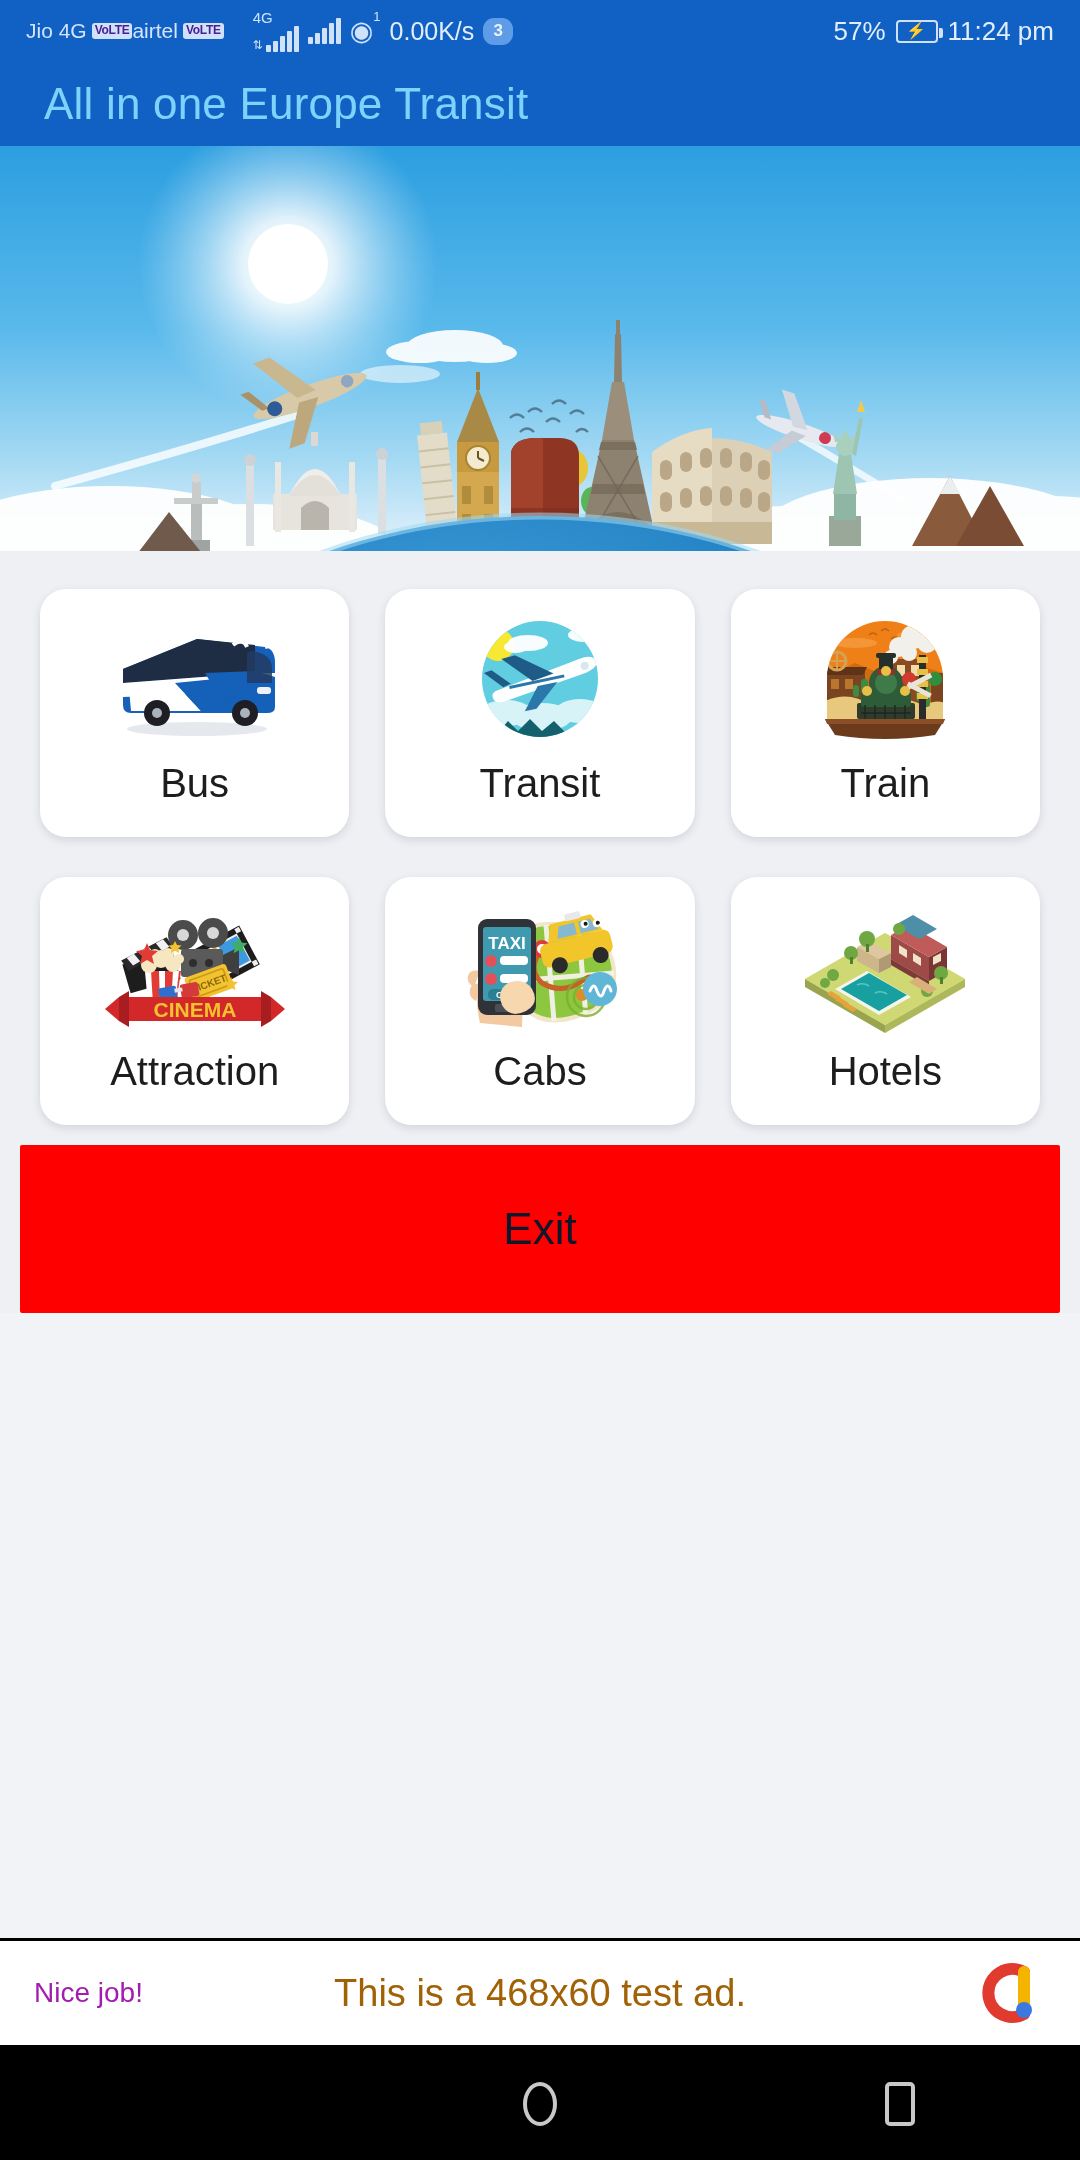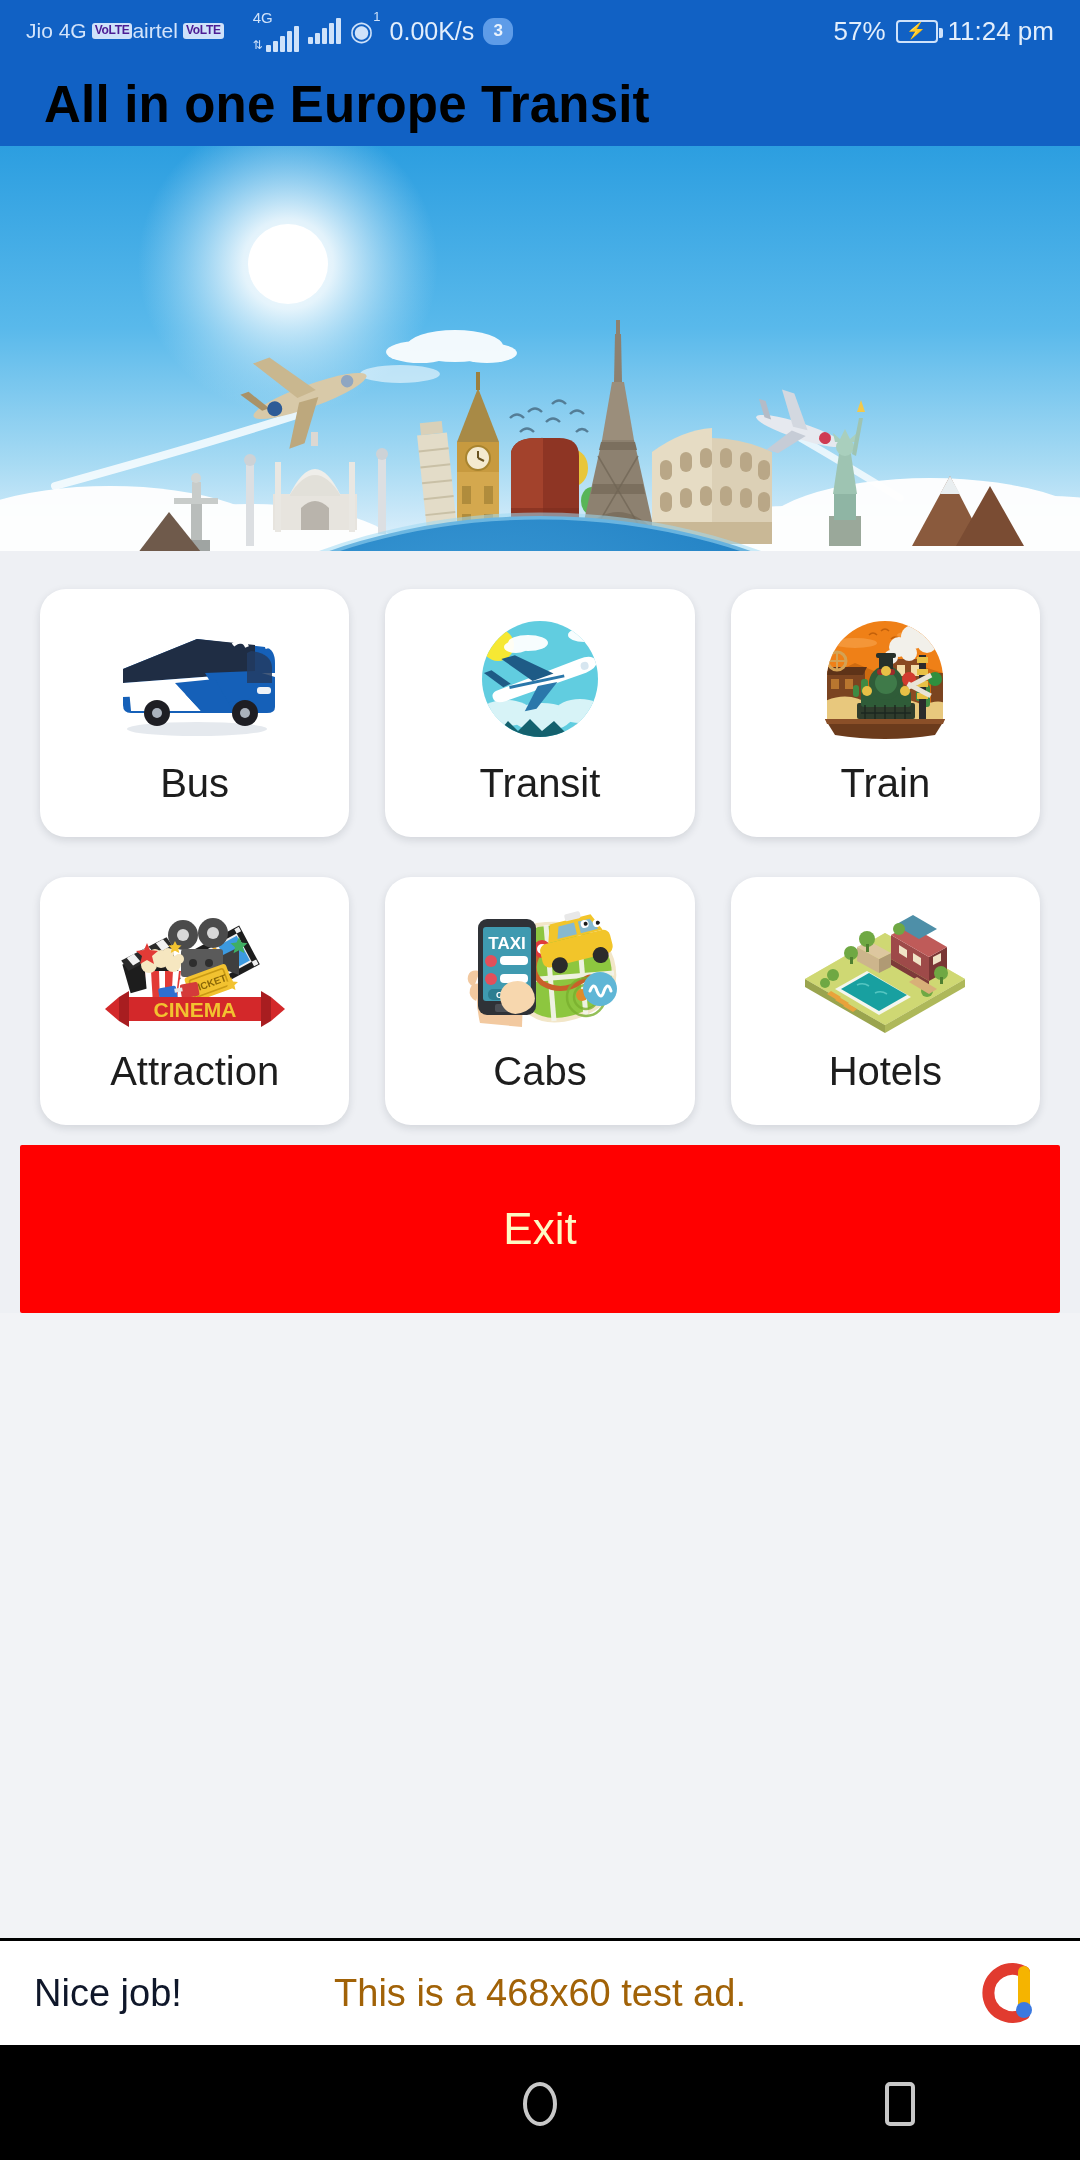--- a/index.html
+++ b/index.html
@@ -42,21 +42,21 @@
   .sb-right { position:absolute; right:26px; display:flex; align-items:center; gap:10px; font-size:26px; color:#e2eefc; }
   .battery { position:relative; width:42px; height:23px; border:2px solid #cfe2fa; border-radius:4px; display:flex; align-items:center; justify-content:center; }
   .battery:after { content:""; position:absolute; right:-7px; top:6px; width:4px; height:10px; background:#cfe2fa; border-radius:0 2px 2px 0; }
   .battery .bolt { font-size:16px; color:#cfe2fa; line-height:1; }
 
   
   .appbar {
     height:84px; background:#1161c4; display:flex; align-items:center;
     padding:0 44px; flex:none;
   }
-  .appbar h1 { color:#000000; font-size:51px; font-weight:bold; letter-spacing:0.2px; }
+  .appbar h1 { color:#7dd3fc; font-size:44px; font-weight:normal; letter-spacing:0.2px; }
 
   
   .hero { position:relative; width:1080px; height:405px; flex:none; overflow:hidden;
           background:linear-gradient(#2c9ee0 0%, #57b7ea 42%, #9fd7f2 72%, #dff0fb 100%); }
   .hero svg { position:absolute; inset:0; width:100%; height:100%; display:block; }
 
   
   .grid-wrap { flex:none; padding:38px 40px 0 40px; background:#eef0f4; }
   .grid { display:grid; grid-template-columns:repeat(3,1fr); gap:40px 36px; }
   .card {
@@ -66,33 +66,33 @@
     padding-top:18px; cursor:pointer; position:relative; overflow:hidden;
   }
   .card .art { width:180px; height:150px; display:flex; align-items:center; justify-content:center; }
   .card .art svg { width:100%; height:100%; display:block; }
   .card .lbl { font-size:40px; color:#1d1d1d; margin-top:4px; }
 
   
   .exit-wrap { flex:none; padding:20px 20px 0 20px; }
   .exit-btn {
     width:100%; height:168px; background:#ff0000; border:none; border-radius:2px;
-    color:#fef9c3; font-size:44px; font-family:"Liberation Sans", sans-serif;
+    color:#0f172a; font-size:44px; font-family:"Liberation Sans", sans-serif;
     cursor:pointer; display:flex; align-items:center; justify-content:center;
   }
 
   .spacer { flex:1 1 auto; background:#f2f3f6; }
 
   
   .ad {
     flex:none; height:110px; background:#ffffff;
     border-top:3px solid #000; border-bottom:3px solid #000;
     display:flex; align-items:center; position:relative; padding:0 34px;
   }
-  .ad .nice { color:#0f172a; font-size:38px; flex:none; }
+  .ad .nice { color:#a21caf; font-size:28px; flex:none; }
   .ad .msg { position:absolute; left:0; right:0; text-align:center; font-size:38px; color:#a16207; pointer-events:none; }
   .ad .logo { margin-left:auto; width:66px; height:66px; flex:none; z-index:2; }
 
   
   .navbar {
     flex:none; height:112px; background:#000000;
     display:flex; align-items:center; justify-content:space-around;
   }
   .navbar .nb { width:150px; height:112px; display:flex; align-items:center; justify-content:center; cursor:pointer; }
   .nb-back { width:0;height:0; border-top:26px solid transparent; border-bottom:26px solid transparent; border-right:30px solid transparent;

